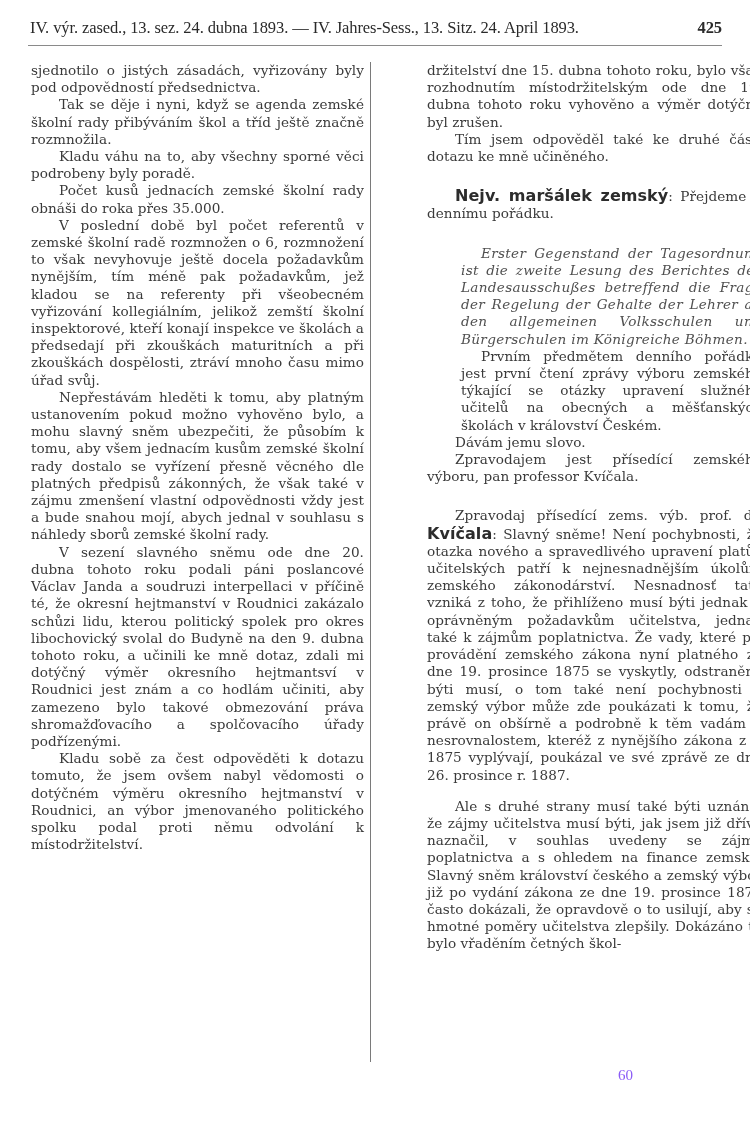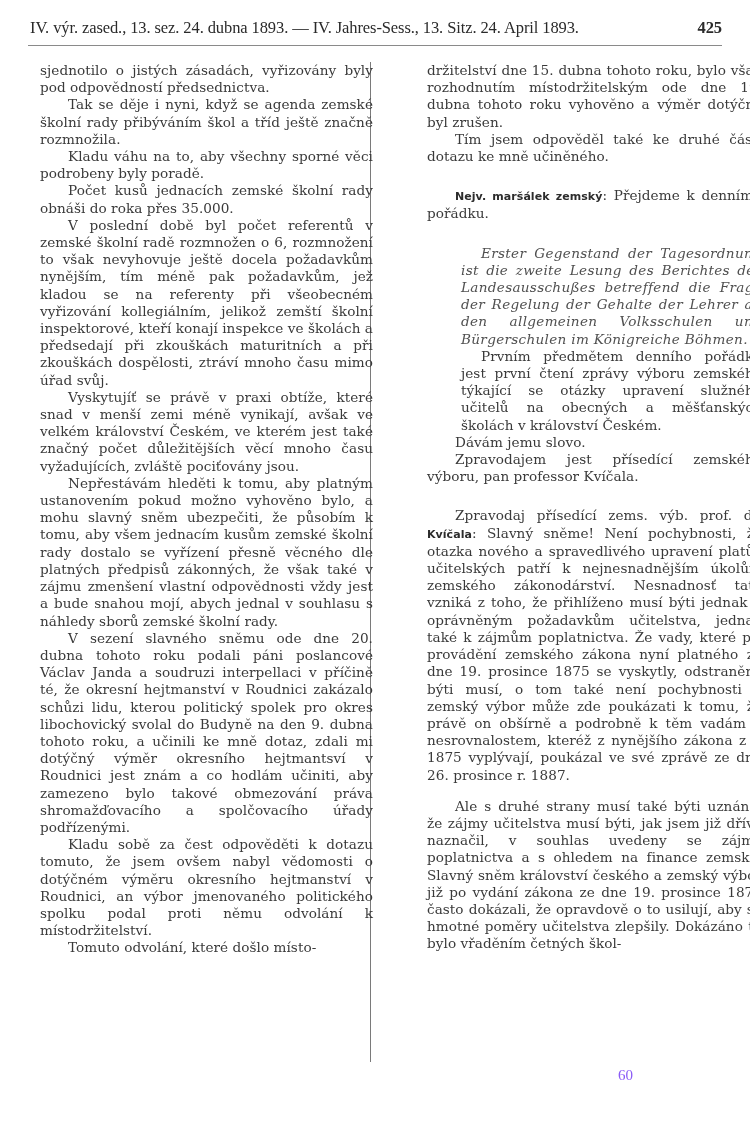--- a/index.html
+++ b/index.html
@@ -17,27 +17,27 @@
     .rule {
       position: absolute; left: 28px; top: 45px; width: 694px; height: 1px; background: #8a8a8a;
     }
     .divider {
       position: absolute; left: 370px; top: 62px; width: 1px; height: 1000px; background: #7a7a7a;
     }
     .col {
       position: absolute; top: 62px; font-size: 13.6px; line-height: 17.2px; text-align: justify;
       letter-spacing: 0.05px;
     }
-    .col-left { left: 40px; width: 333px; }
+    .col-left { left: 31px; width: 333px; }
     .col-right { left: 379px; width: 335px; margin-left: 48px; }
     .col p { margin: 0; }
     .col p.ind { text-indent: 28px; }
     .col .gap { height: 14px; }
     .col .gap-big { height: 22px; }
-    .speaker { font-family: "DejaVu Sans", "Liberation Sans", sans-serif; font-weight: bold; font-size: 11px; color: #2c2c2c; }
+    .speaker { font-family: "DejaVu Sans", "Liberation Sans", sans-serif; font-weight: bold; font-size: 16px; color: #2c2c2c; }
     .fraktur { font-family: "DejaVu Serif", serif; font-style: italic; color: #505050; letter-spacing: 0.3px; }
     .block-indented { padding-left: 34px; }
     .signature {
       position: absolute; left: 618px; top: 1067px; font-size: 15px; font-family: "Liberation Serif", serif; color: #8b5cf6;
     }
   </style>
 </head>
 <body>
 
 <div class="header">
@@ -46,25 +46,23 @@
 </div>
 <div class="rule"></div>
 <div class="divider"></div>
 
 <div class="col col-left">
   <p>sjednotilo o jistých zásadách, vyřizovány byly pod odpovědností předsednictva.</p>
   <p class="ind">Tak se děje i nyni, když se agenda zemské školní rady přibýváním škol a tříd ještě značně rozmnožila.</p>
   <p class="ind">Kladu váhu na to, aby všechny sporné věci podrobeny byly poradě.</p>
   <p class="ind">Počet kusů jednacích zemské školní rady obnáši do roka přes 35.000.</p>
   <p class="ind">V poslední době byl počet referentů v zemské školní radě rozmnožen o 6, rozmnožení to však nevyhovuje ještě docela požadavkům nynějším, tím méně pak požadavkům, jež kladou se na referenty při všeobecném vyřizování kollegiálním, jelikož zemští školní inspektorové, kteří konají inspekce ve školách a předsedají při zkouškách maturitních a při zkouškách dospělosti, ztráví mnoho času mimo úřad svůj.</p>
-  <p class="ind">Vyskytujíť se právě v praxi obtíže, které snad v menší zemi méně vynikají, avšak ve velkém království Českém, ve kterém jest také značný počet důležitějších věcí mnoho času vyžadujících, zvláště pociťovány jsou.</p>
   <p class="ind">Nepřestávám hleděti k tomu, aby platným ustanovením pokud možno vyhověno bylo, a mohu slavný sněm ubezpečiti, že působím k tomu, aby všem jednacím kusům zemské školní rady dostalo se vyřízení přesně věcného dle platných předpisů zákonných, že však také v zájmu zmenšení vlastní odpovědnosti vždy jest a bude snahou mojí, abych jednal v souhlasu s náhledy sborů zemské školní rady.</p>
   <p class="ind">V sezení slavného sněmu ode dne 20. dubna tohoto roku podali páni poslancové Václav Janda a soudruzi interpellaci v příčině té, že okresní hejtmanství v Roudnici zakázalo schůzi lidu, kterou politický spolek pro okres libochovický svolal do Budyně na den 9. dubna tohoto roku, a učinili ke mně dotaz, zdali mi dotýčný výměr okresního hejtmantsví v Roudnici jest znám a co hodlám učiniti, aby zamezeno bylo takové obmezování práva shromažďovacího a spolčovacího úřady podřízenými.</p>
   <p class="ind">Kladu sobě za čest odpověděti k dotazu tomuto, že jsem ovšem nabyl vědomosti o dotýčném výměru okresního hejtmanství v Roudnici, an výbor jmenovaného politického spolku podal proti němu odvolání k místodržitelství.</p>
-  <p class="ind">Tomuto odvolání, které došlo místo-</p>
 </div>
 
 <div class="col col-right">
   <p>držitelství dne 15. dubna tohoto roku, bylo však rozhodnutím místodržitelským ode dne 19. dubna tohoto roku vyhověno a výměr dotýčný byl zrušen.</p>
   <p class="ind">Tím jsem odpověděl také ke druhé části dotazu ke mně učiněného.</p>
   <div class="gap-big"></div>
   <p class="ind"><span class="speaker">Nejv. maršálek zemský</span><span>: Přejdeme k dennímu pořádku.</span></p>
   <div class="gap-big"></div>
   <div class="block-indented">
     <p class="ind fraktur" style="text-indent:20px">Erster Gegenstand der Tagesordnung ist die zweite Lesung des Berichtes des Landesausschußes betreffend die Frage der Regelung der Gehalte der Lehrer an den allgemeinen Volksschulen und Bürgerschulen im Königreiche Böhmen.</p>

